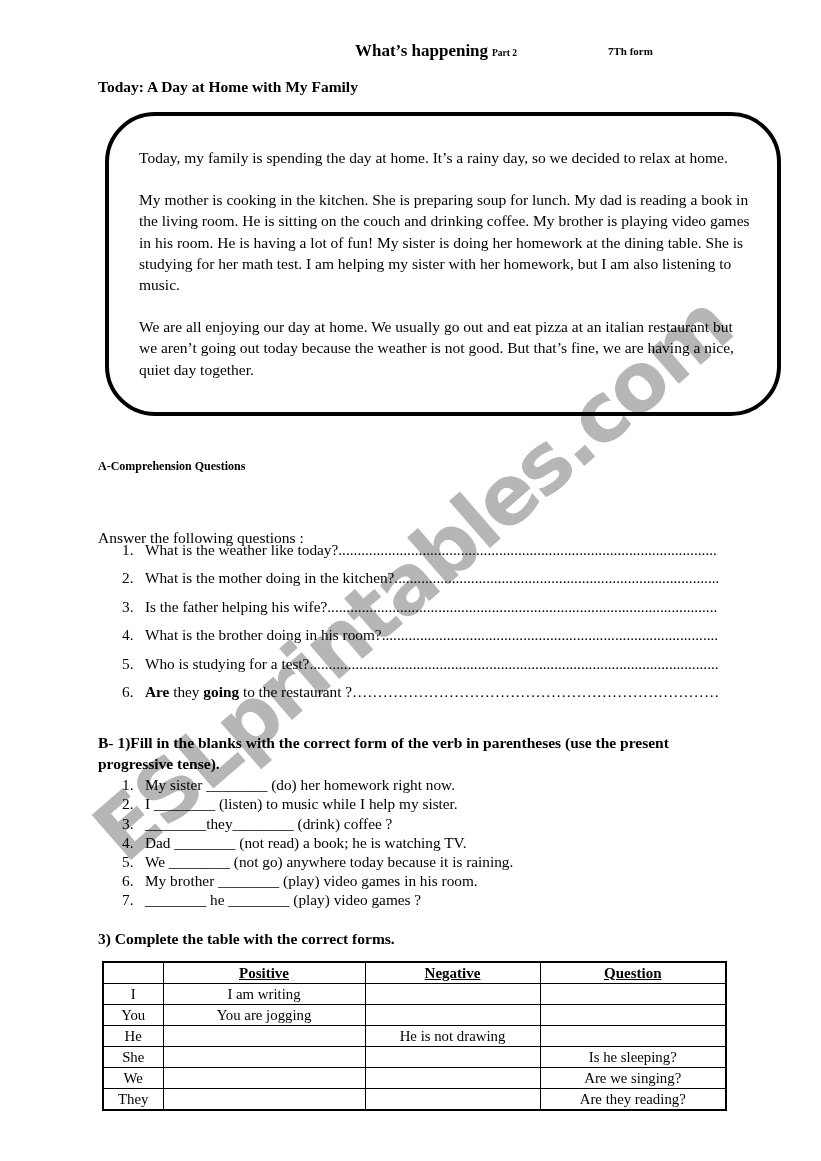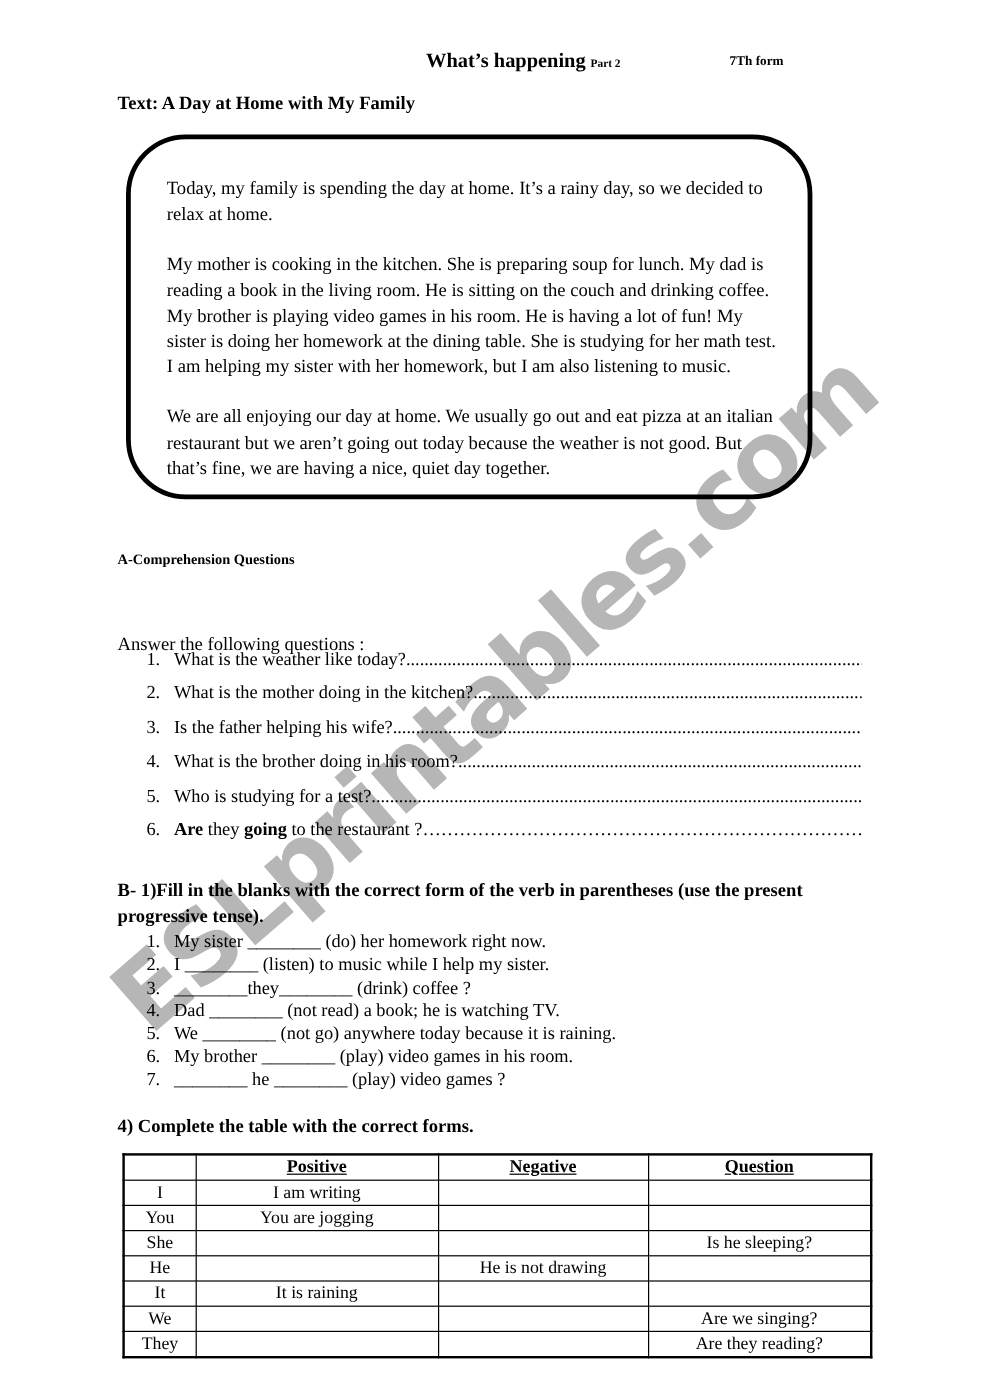--- a/index.html
+++ b/index.html
@@ -43,21 +43,21 @@
 
   
   .text-label {
     position: absolute; top: 78px; left: 98px;
     font-size: 15.5px; font-weight: bold;
   }
 
   
   .reading-box {
     position: absolute; top: 112px; left: 105px;
-    width: 572px; height: 304px;
+    width: 676px; height: 304px;
     box-sizing: border-box;
     border: 4px solid #000;
     border-radius: 50px;
     padding: 31px 26px 0 30px;
     font-size: 15.5px;
     line-height: 21.2px;
   }
   .reading-box p { margin: 0 0 21px 0; }
 
   
@@ -127,21 +127,21 @@
 
   <div class="watermark">ESLprintables.com</div>
 
   <div class="content">
 
     <div class="doc-title">
       <span>What’s happening</span><span class="part">Part 2</span>
     </div>
     <div class="form-label">7Th form</div>
 
-    <div class="text-label">Text: A Day at Home with My Family</div>
+    <div class="text-label">Today: A Day at Home with My Family</div>
 
     <div class="reading-box">
       <p>Today, my family is spending the day at home. It’s a rainy day, so we decided to relax at home.</p>
       <p>My mother is cooking in the kitchen. She is preparing soup for lunch. My dad is reading a book in the living room. He is sitting on the couch and drinking coffee. My brother is playing video games in his room. He is having a lot of fun! My sister is doing her homework at the dining table. She is studying for her math test. I am helping my sister with her homework, but I am also listening to music.</p>
       <p>We are all enjoying our day at home. We usually go out and eat pizza at an italian restaurant but we aren’t going out today because the weather is not good. But that’s fine, we are having a nice, quiet day together.</p>
     </div>
 
     <div class="sectionA-heading">A-Comprehension Questions</div>
     <div class="sectionA-intro">Answer the following questions :</div>
 
@@ -203,21 +203,21 @@
       <div class="b-row">
         <span class="b-num">6.</span>
         <span class="b-text">My brother ________ (play) video games in his room.</span>
       </div>
       <div class="b-row">
         <span class="b-num">7.</span>
         <span class="b-text">________ he ________ (play) video games ?</span>
       </div>
     </div>
 
-    <div class="section2-heading">4) Complete the table with the correct forms.</div>
+    <div class="section2-heading">3) Complete the table with the correct forms.</div>
 
     <table class="grammar-table">
       <colgroup>
         <col class="col-pronoun">
           <col class="col-positive">
           <col class="col-negative">
           <col class="col-question">
       </colgroup>
       <tbody>
           <tr>
@@ -232,36 +232,30 @@
         <td></td>
         <td></td>
       </tr>
       <tr>
         <td>You</td>
         <td>You are jogging</td>
         <td></td>
         <td></td>
       </tr>
       <tr>
+        <td>He</td>
+        <td></td>
+        <td>He is not drawing</td>
+        <td></td>
+      </tr>
+      <tr>
         <td>She</td>
         <td></td>
         <td></td>
         <td>Is he sleeping?</td>
-      </tr>
-      <tr>
-        <td>He</td>
-        <td></td>
-        <td>He is not drawing</td>
-        <td></td>
-      </tr>
-      <tr>
-        <td>It</td>
-        <td>It is raining</td>
-        <td></td>
-        <td></td>
       </tr>
       <tr>
         <td>We</td>
         <td></td>
         <td></td>
         <td>Are we singing?</td>
       </tr>
       <tr>
         <td>They</td>
         <td></td>

